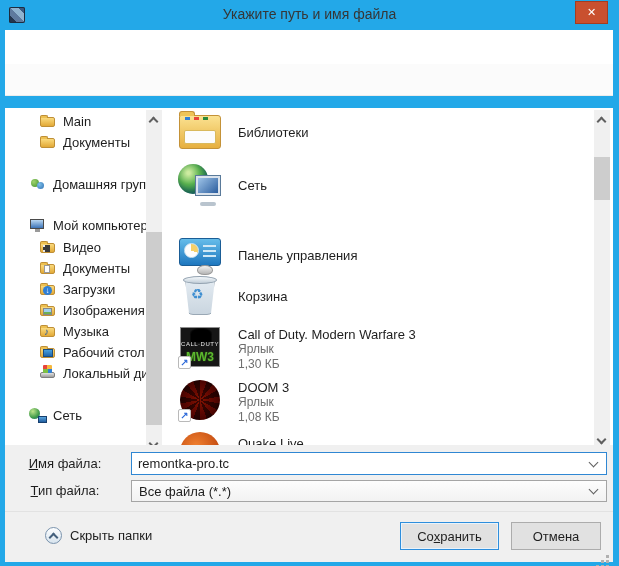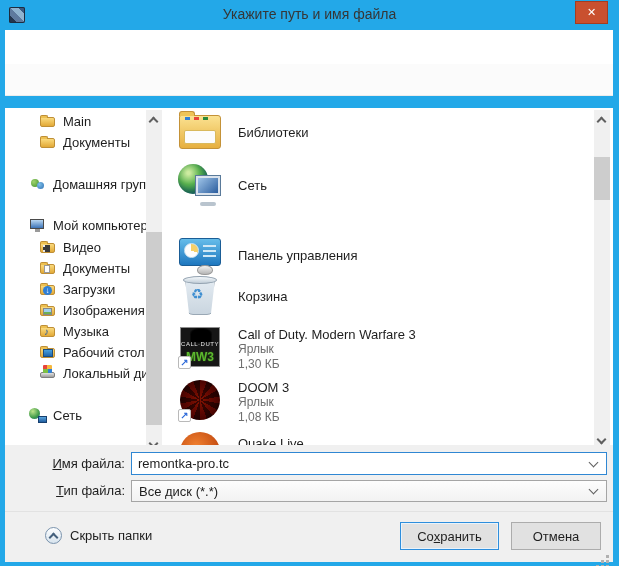--- a/index.html
+++ b/index.html
@@ -129,21 +129,21 @@
   .ic-cod .sil { position:absolute; left:10px; top:1px; width:20px; height:13px; background:#000; border-radius:40% 40% 0 0; box-shadow:0 0 0 1px #0a0a0a; }
   .ic-doom { position:absolute; inset:0; border-radius:50%;
       background:repeating-conic-gradient(#8a1e08 0 20deg, #3f0a04 20deg 40deg), radial-gradient(circle,#f4a23c 0%,#b5441c 40%,#7a1608 75%,#3f0a04 100%);
       background-blend-mode:multiply; }
   .ic-quake { position:absolute; left:0; top:0; width:40px; height:40px; border-radius:50%;
       background:radial-gradient(circle at 40% 35%, #f08030, #c24a10 70%, #8a3008); }
   .sc { position:absolute; left:-2px; bottom:-2px; width:13px; height:13px; background:#fff; border:1px solid #b9b9b9; border-radius:2px;
       color:#2b68d9; font-size:10px; font-weight:bold; line-height:12px; text-align:center; z-index:3; }
 
   
-  .f-label { position:absolute; width:120px; text-align:right; color:#1e1e1e; }
+  .f-label { position:absolute; width:120px; text-align:center; color:#1e1e1e; }
   .accel { text-decoration:underline; }
   .combo { position:absolute; left:126px; width:476px; display:flex; align-items:center; background:#fff; }
   .combo-file { top:7px; height:23px; border:1px solid #2f87d3; }
   .combo-type { top:35px; height:22px; border:1px solid #a5a5a5; background:linear-gradient(180deg,#fdfdfd,#f2f2f2); cursor:pointer; }
   .combo input { flex:1; border:0; outline:0; font:inherit; padding:0 6px; background:transparent; color:#1e1e1e; }
   .combo .val { flex:1; padding:0 7px; }
   .combo-chev { width:7px; height:7px; border-right:1px solid #5f5f5f; border-bottom:1px solid #5f5f5f; transform:rotate(45deg); margin:-3px 9px 0 0; }
 
   
   .hide-folders { position:absolute; left:40px; top:15px; display:flex; align-items:center; gap:8px; cursor:pointer; }
@@ -398,21 +398,21 @@
       <span class="accel">И</span><span>мя файла:</span>
     </div>
     <div class="combo combo-file">
       <input type="text" value="remontka-pro.tc" style="">
       <span class="combo-chev"></span>
     </div>
     <div class="f-label" style="top:38px">
       <span class="accel">Т</span><span>ип файла:</span>
     </div>
     <div class="combo combo-type">
-      <span class="val">Все диск (*.*)</span>
+      <span class="val">Все файла (*.*)</span>
       <span class="combo-chev"></span>
     </div>
   </div>
 
   <div class="band footer">
     <div class="hide-folders">
       <span class="hf-ic"></span>
       <span>Скрыть папки</span>
     </div>
     <div class="btn btn-save">

